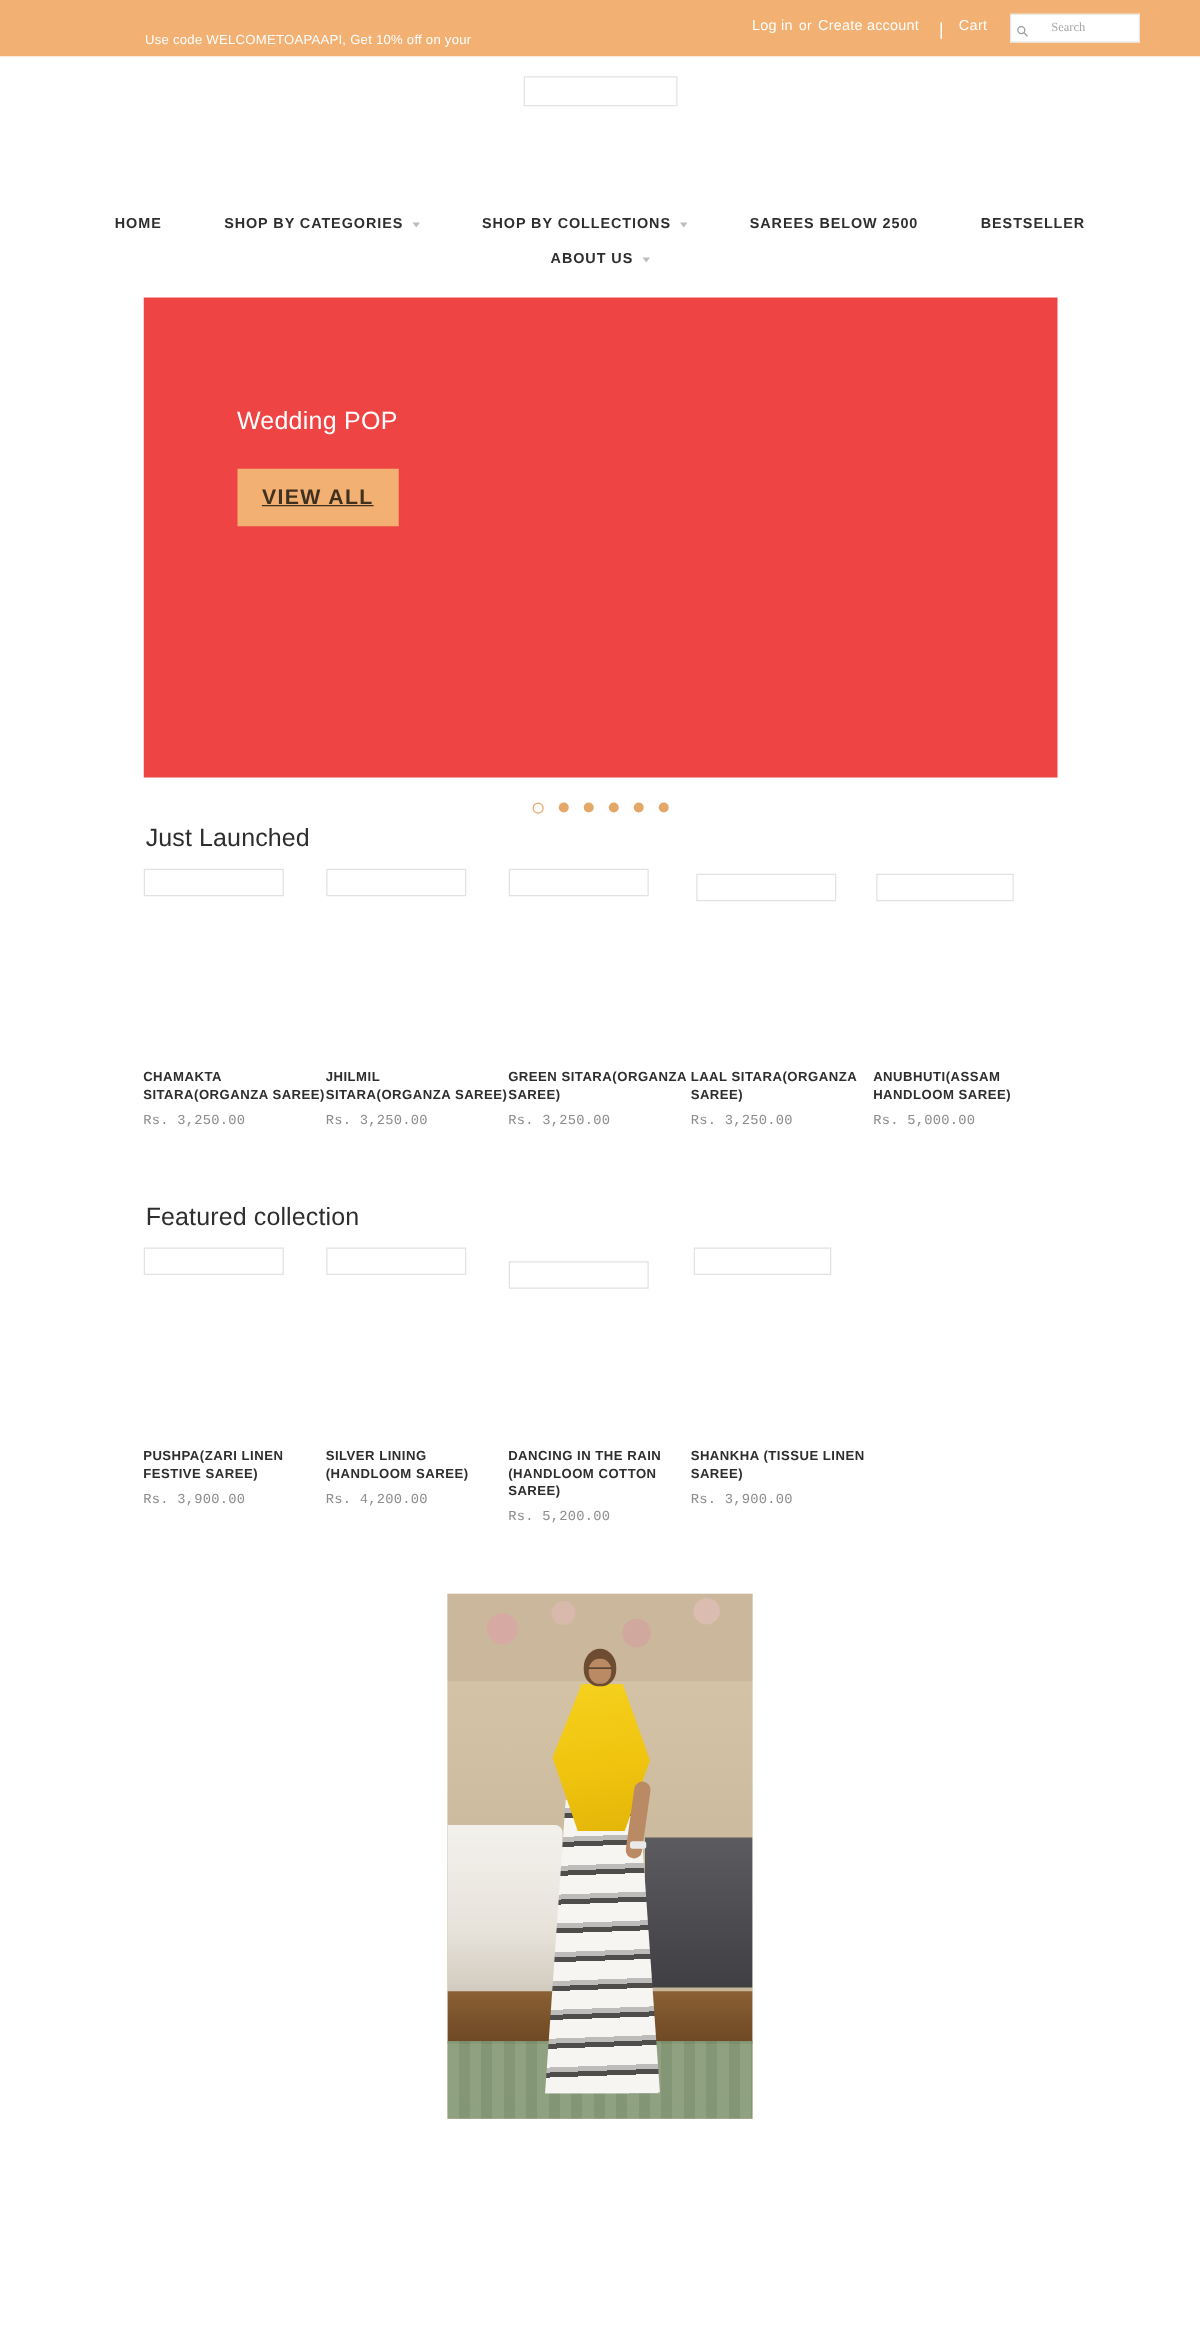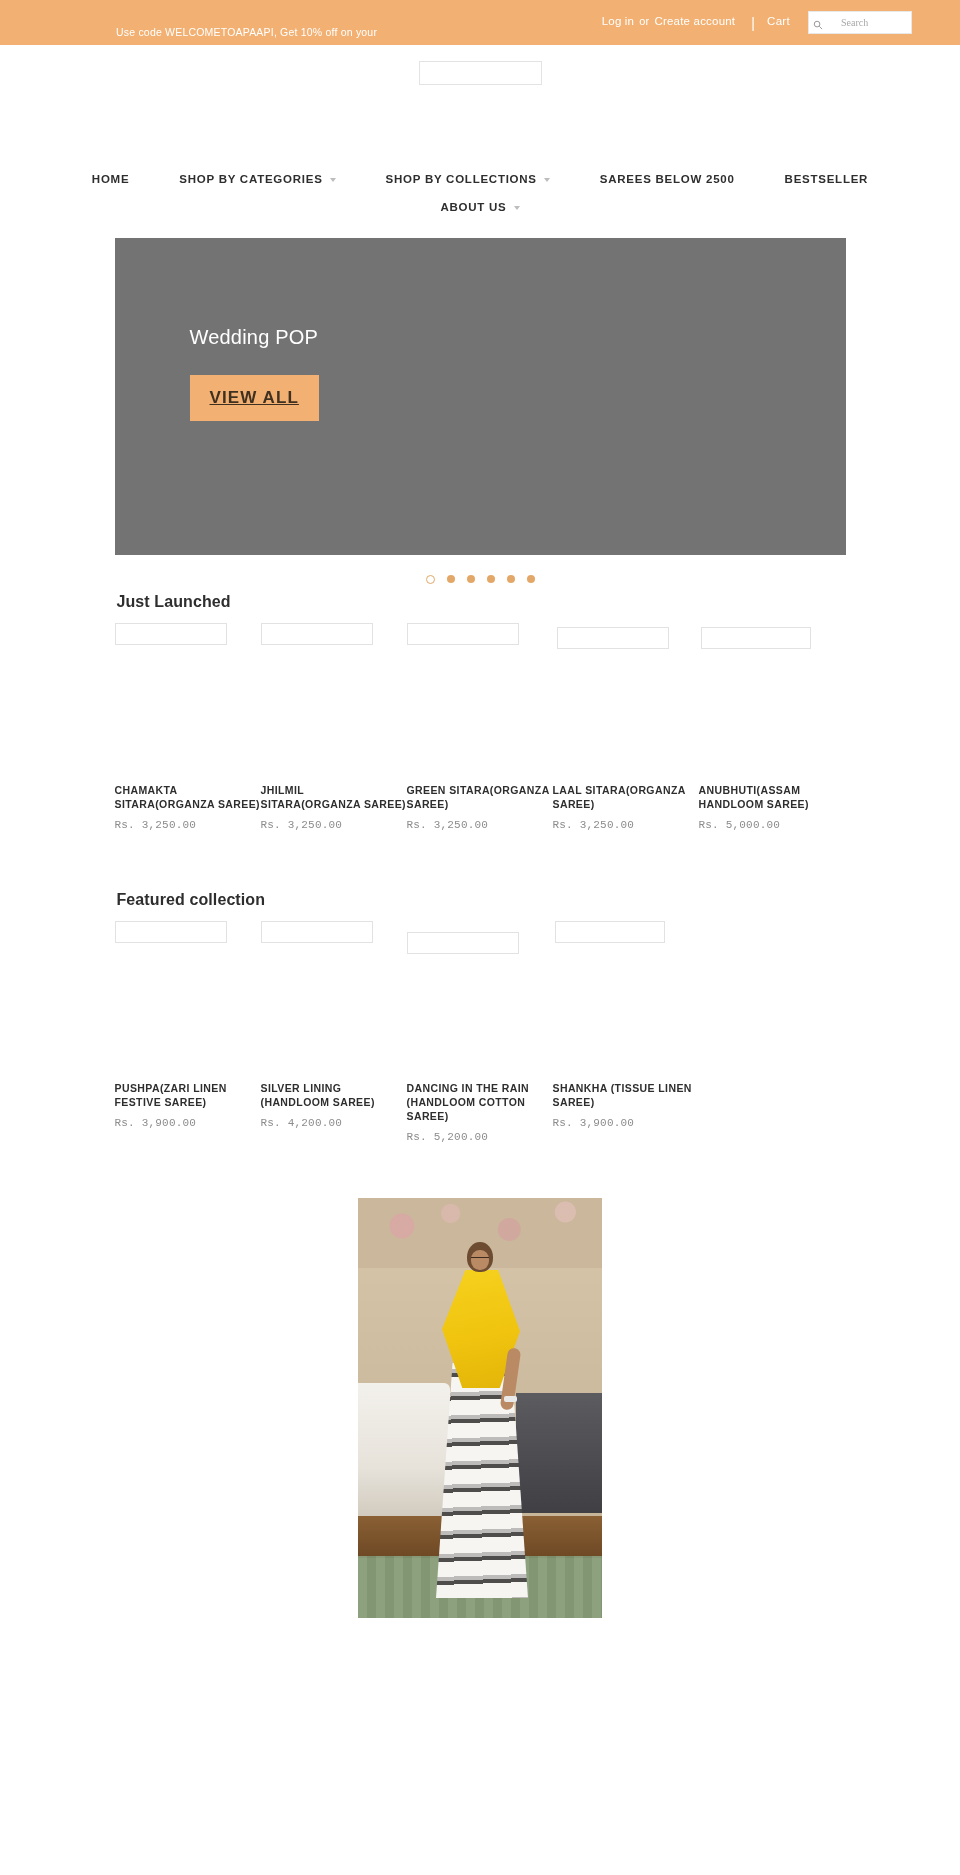--- a/index.html
+++ b/index.html
@@ -127,22 +127,22 @@
     border-right: 3px solid transparent;
     border-top: 4px solid #bdbdbd;
     position: relative; top: 1px;
   }
 
   
   .hero {
     position: relative;
     margin: 25px auto 0;
     width: 731px;
-    height: 317px;
-    background: #737373;
+    height: 384px;
+    background: #ef4444;
   }
   .hero-inner {
     position: absolute;
     left: 75px; top: 88px;
   }
   .hero-title {
     font-size: 20px;
     color: #ffffff;
     font-weight: 400;
     letter-spacing: .2px;
@@ -180,22 +180,22 @@
     border: 1.5px solid #e3a868;
     width: 9px; height: 9px;
   }
 
   
   .section {
     width: 731px;
     margin: 0 auto;
   }
   .section-title {
-    font-size: 16px;
-    font-weight: bold;
+    font-size: 20px;
+    font-weight: normal;
     color: #2e2e2e;
     letter-spacing: .1px;
     margin: 0 0 12px 2px;
   }
   .just-launched { margin-top: 38px; }
   .featured { margin-top: 60px; }
 
   .grid {
     display: flex;
     align-items: flex-start;

